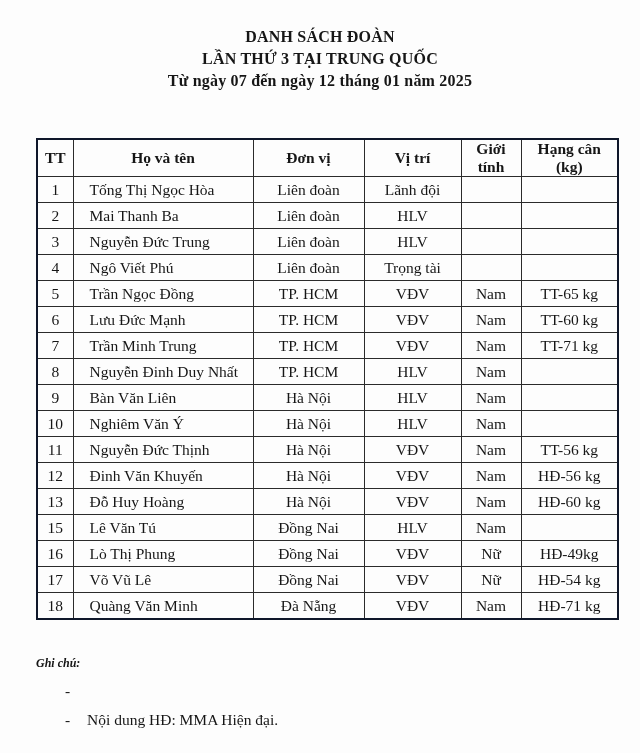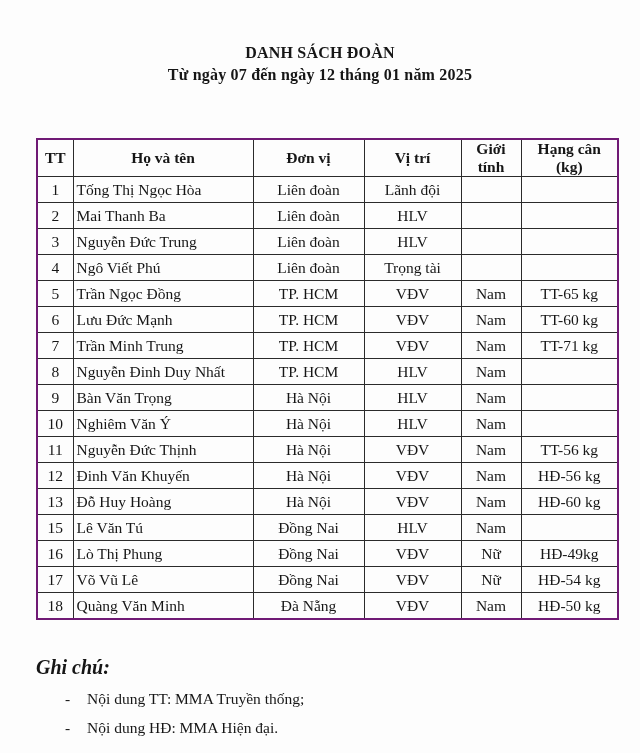--- a/index.html
+++ b/index.html
@@ -12,21 +12,21 @@
     width: 640px;
     height: 753px;
     margin: 0 auto;
     background: #fdfdfd;
     color: #161616;
     font-family: "Liberation Serif", "DejaVu Serif", serif;
     overflow: hidden;
   }
   
   .title-block {
-    padding-top: 42px;
+    padding-top: 26px;
     text-align: center;
     font-weight: bold;
     line-height: 22px;
   }
   .title-line {
     font-size: 16px;
     letter-spacing: 0.2px;
     white-space: nowrap;
   }
   .title-line.sub {
@@ -51,40 +51,40 @@
     overflow: hidden;
     white-space: nowrap;
     padding: 0 3px;
   }
   table.roster th {
     font-weight: bold;
     height: 36px;
     line-height: 18px;
     white-space: normal;
   }
-  table.roster { border: 2px solid #701a75; }
+  table.roster { border: 2px solid #0f172a; }
   table.roster thead tr { border-bottom: 1.5px solid #2b2b2b; }
   table.roster tbody td {
     height: 25px;
     font-weight: normal;
   }
   table.roster td.cell-name {
     text-align: left;
-    padding-left: 3px;
+    padding-left: 16px;
     font-family: Liberation Serif, serif;
   }
   
   .notes {
     position: absolute;
     left: 36px;
     top: 656px;
     width: 560px;
   }
   .notes-heading {
-    font-size: 20px;
+    font-size: 12px;
     font-weight: bold;
     font-style: italic;
   }
   .note-item {
     display: flex;
     margin-top: 11px;
     margin-left: 29px;
     font-size: 15.5px;
     line-height: 18px;
   }
@@ -93,20 +93,21 @@
     flex: 0 0 22px;
   }
 </style>
 </head>
 <body>
 
 <div class="page">
 
   <div class="title-block">
     <div class="title-line">DANH SÁCH ĐOÀN</div>
+    <div class="title-line">LẦN THỨ 3 TẠI TRUNG QUỐC</div>
     <div class="title-line sub">Từ ngày 07 đến ngày 12 tháng 01 năm 2025</div>
   </div>
 
   <table class="roster">
     <colgroup>
       <col style="width:36px">
       <col style="width:180px">
       <col style="width:111px">
       <col style="width:97px">
       <col style="width:60px">
@@ -182,21 +183,21 @@
         <tr>
           <td>8</td>
           <td class="cell-name">Nguyễn Đinh Duy Nhất</td>
           <td>TP. HCM</td>
           <td>HLV</td>
           <td>Nam</td>
           <td></td>
         </tr>
         <tr>
           <td>9</td>
-          <td class="cell-name">Bàn Văn Trọng</td>
+          <td class="cell-name">Bàn Văn Liên</td>
           <td>Hà Nội</td>
           <td>HLV</td>
           <td>Nam</td>
           <td></td>
         </tr>
         <tr>
           <td>10</td>
           <td class="cell-name">Nghiêm Văn Ý</td>
           <td>Hà Nội</td>
           <td>HLV</td>
@@ -250,30 +251,29 @@
           <td>VĐV</td>
           <td>Nữ</td>
           <td>HĐ-54 kg</td>
         </tr>
         <tr>
           <td>18</td>
           <td class="cell-name">Quàng Văn Minh</td>
           <td>Đà Nẵng</td>
           <td>VĐV</td>
           <td>Nam</td>
-          <td>HĐ-50 kg</td>
+          <td>HĐ-71 kg</td>
         </tr>
       </tbody>
   </table>
 
   <div class="notes">
     <div class="notes-heading">Ghi chú:</div>
     <div class="note-item">
       <span class="note-dash">-</span>
-      <span>Nội dung TT: MMA Truyền thống;</span>
     </div>
     <div class="note-item">
       <span class="note-dash">-</span>
       <span>Nội dung HĐ: MMA Hiện đại.</span>
     </div>
   </div>
 
 </div>
 
 </body></html>

